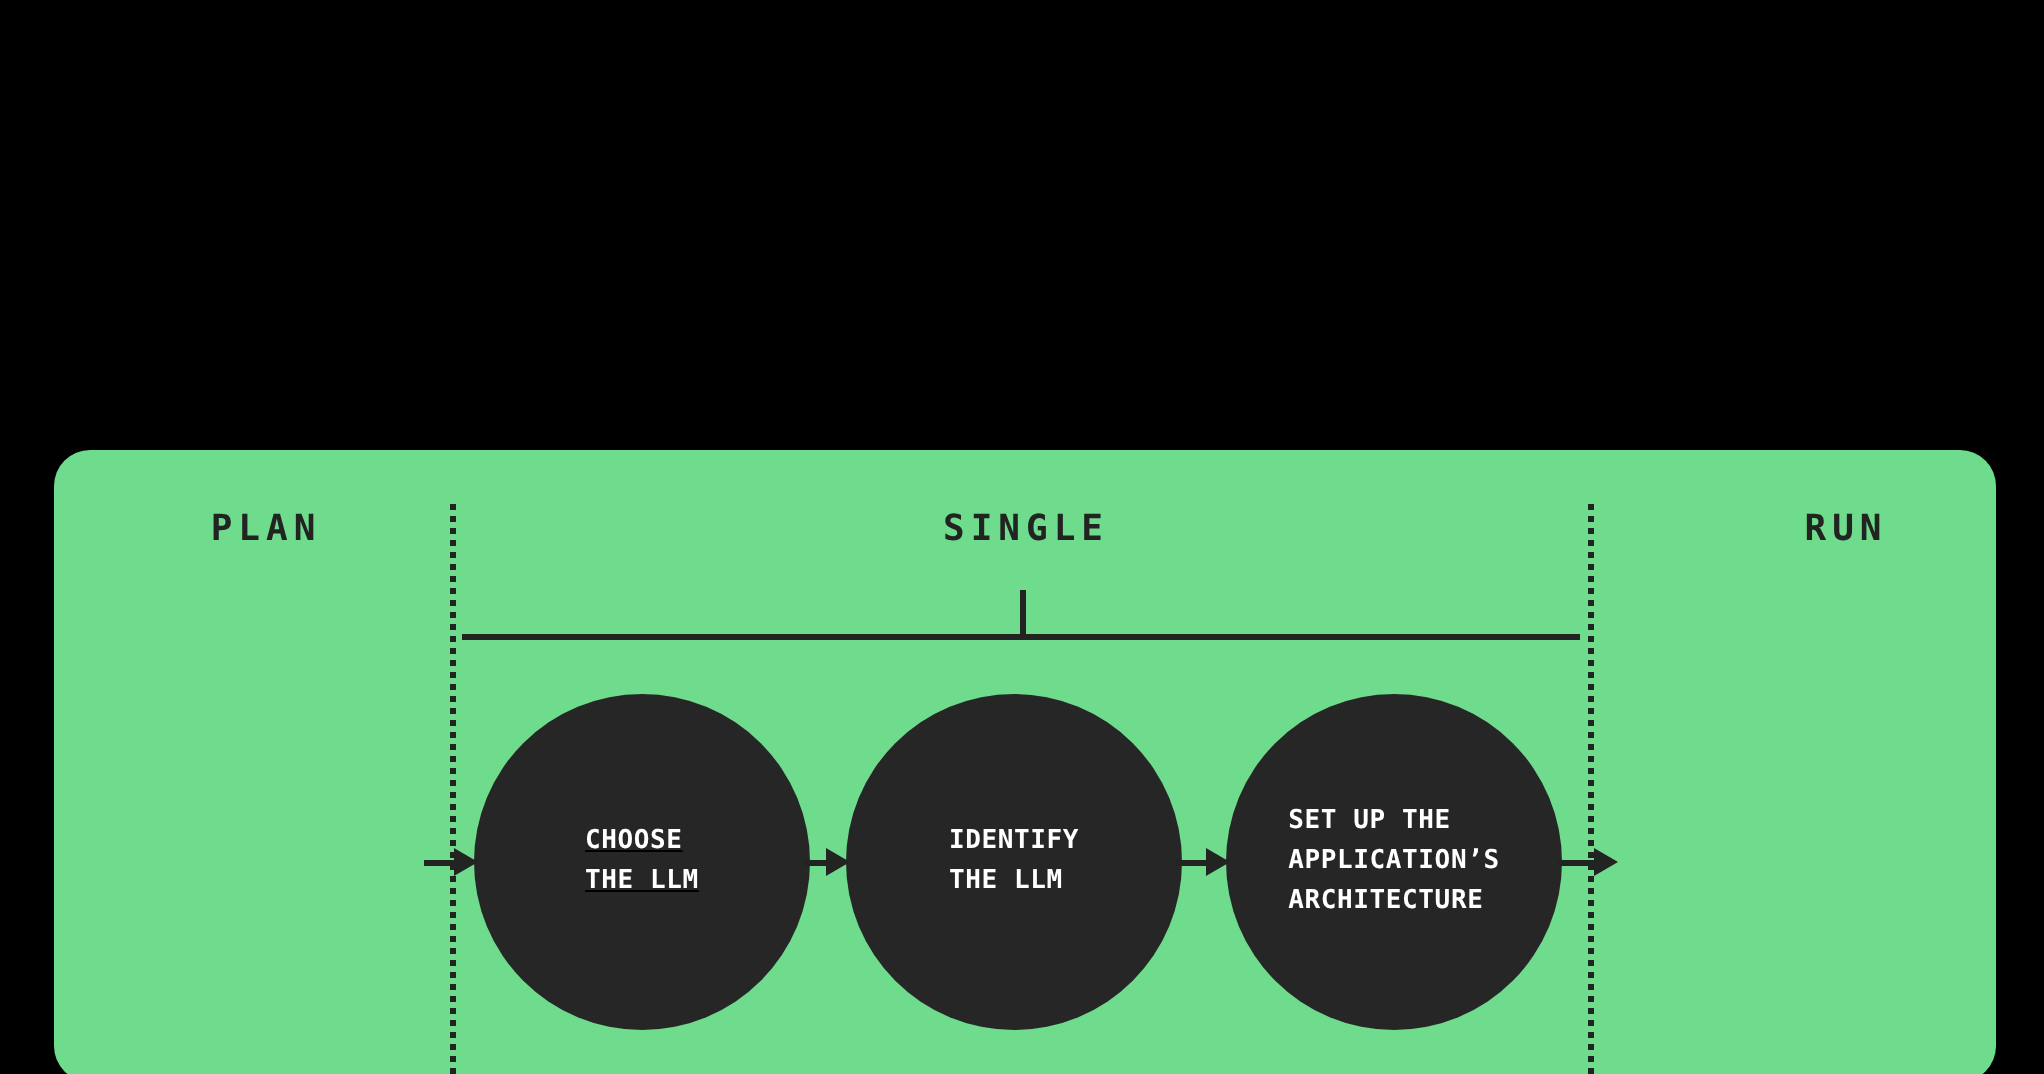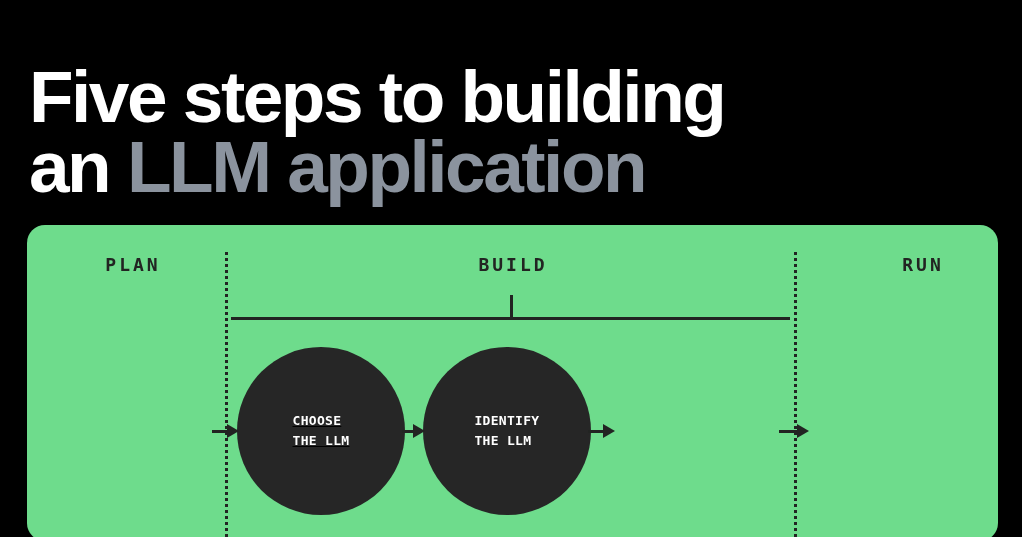--- a/index.html
+++ b/index.html
@@ -133,29 +133,25 @@
   .a1 { left: 185px; width: 27px; }
   .a2 { left: 375px; width: 23px; }
   .a3 { left: 561px; width: 27px; }
   .a4 { left: 752px; width: 30px; }
 </style>
 </head>
 <body>
 
 <div class="canvas">
 
-  <h1 class="title">
-    <span>Five steps to building</span><br>
-    <span>an </span><span class="gray">LLM application</span>
-  </h1>
 
   <div class="panel">
 
     <div class="section-label label-plan">PLAN</div>
-    <div class="section-label label-build">BUILD</div>
+    <div class="section-label label-build">SINGLE</div>
     <div class="section-label label-run">RUN</div>
 
     <div class="divider divider-1"></div>
     <div class="divider divider-2"></div>
 
     <div class="bracket-line"></div>
     <div class="bracket-tick"></div>
 
 
     <div class="arrow a1">
@@ -176,20 +172,25 @@
     <div class="circle c3">
       <div class="step-text">IDENTIFY
 THE LLM</div>
     </div>
 
     <div class="arrow a3">
       <div class="shaft"></div>
       <div class="head"></div>
     </div>
 
+    <div class="circle c4">
+      <div class="step-text">SET UP THE
+APPLICATION’S
+ARCHITECTURE</div>
+    </div>
 
     <div class="arrow a4">
       <div class="shaft"></div>
       <div class="head"></div>
     </div>
 
 
   </div>
 </div>
 

